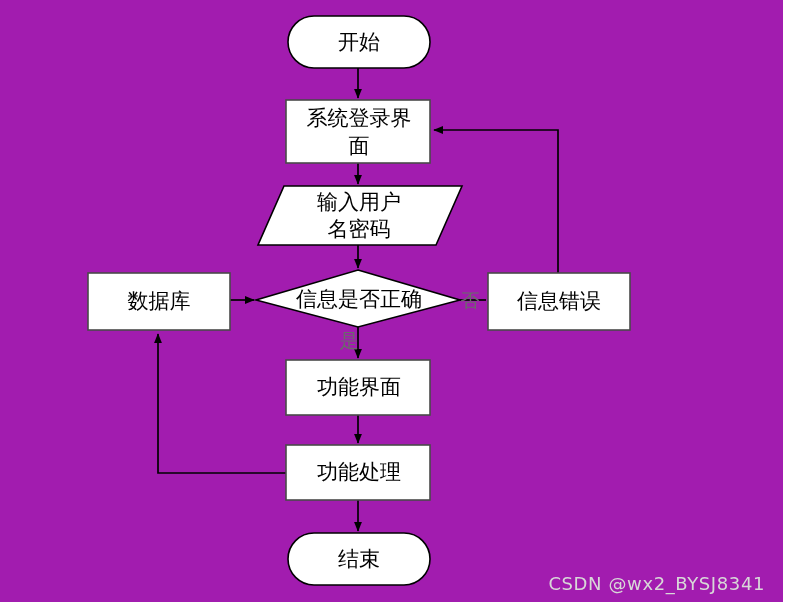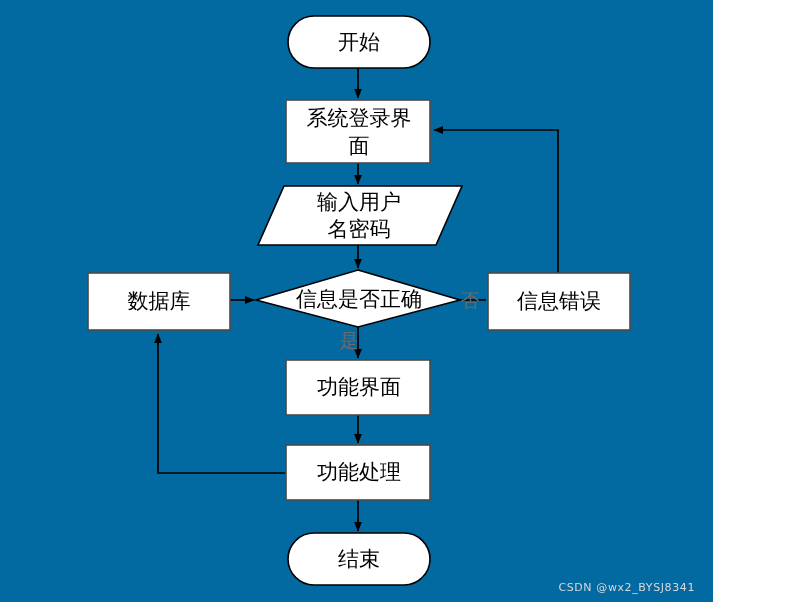--- a/index.html
+++ b/index.html
@@ -2,23 +2,23 @@
 <html><head>
 <meta charset="utf-8">
 <style>
   html, body {
     margin: 0;
     padding: 0;
     background: #ffffff;
   }
   #canvas {
     position: relative;
-    width: 713px;
+    width: 783px;
     height: 602px;
-    background: #0369a1;
+    background: #a21caf;
     overflow: hidden;
     font-family: "DejaVu Sans", "Liberation Sans", sans-serif;
   }
   #flow-svg {
     position: absolute;
     left: 0;
     top: 0;
     width: 789px;
     height: 602px;
   }
@@ -48,21 +48,21 @@
     font-size: 19px;
     fill: #6b6b6b;
     text-anchor: middle;
     dominant-baseline: middle;
   }
   .watermark-text {
     position: absolute;
     right: 18px;
     bottom: 8px;
     font-family: "DejaVu Sans", "Liberation Sans", sans-serif;
-    font-size: 11px;
+    font-size: 18px;
     color: #d8d8d8;
     letter-spacing: 0.6px;
     user-select: none;
   }
 </style>
 </head>
 <body>
 
 <div id="canvas">
 

